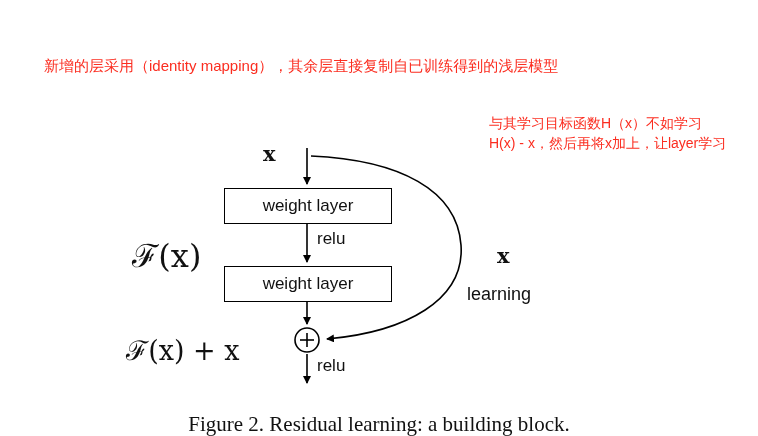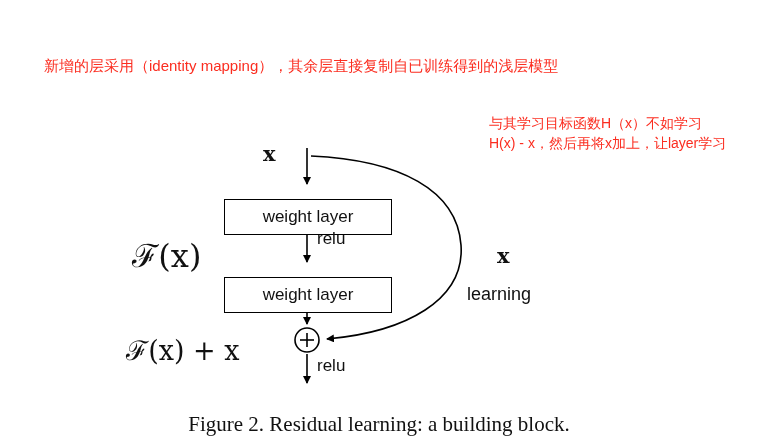--- a/index.html
+++ b/index.html
@@ -41,21 +41,20 @@
     position:absolute;
     left:224px;
     width:166px;
     height:34px;
     border:1.6px solid #000;
     background:#fff;
     display:flex;
     align-items:center;
     justify-content:center;
     font-size:17px;
-    margin-top:11px;
   }
   .box1{top:188px;}
   .box2{top:266px;}
   .relu{font-size:17px;text-align:right;}
   .relu1{left:317px; top:229px;}
   .relu2{left:317px; top:356px;}
   .f-label{left:132px; top:233px; font-size:32px;}
   .out-label{left:126px; top:331px; font-size:27px;}
   .identity{left:467px; top:284px; font-size:18px;}
   .caption{

